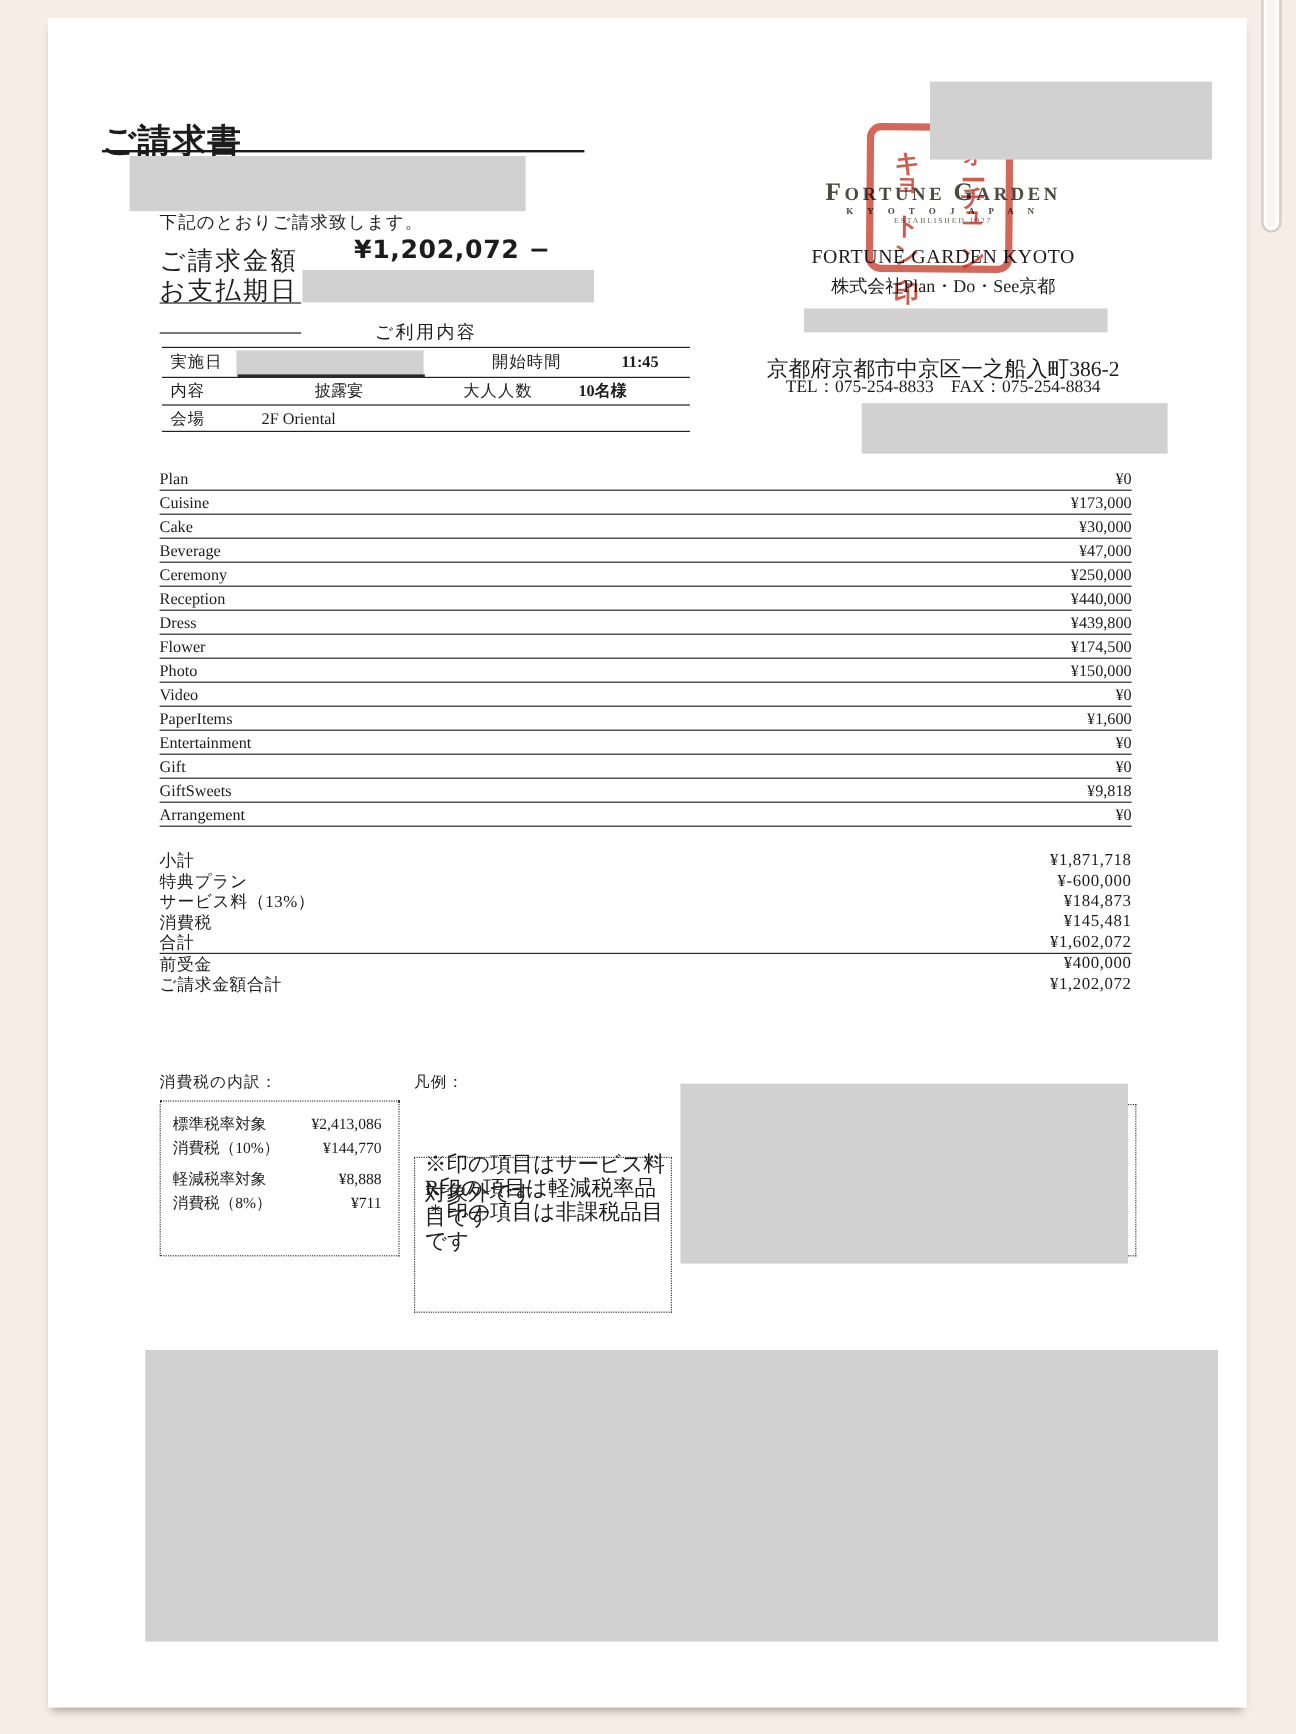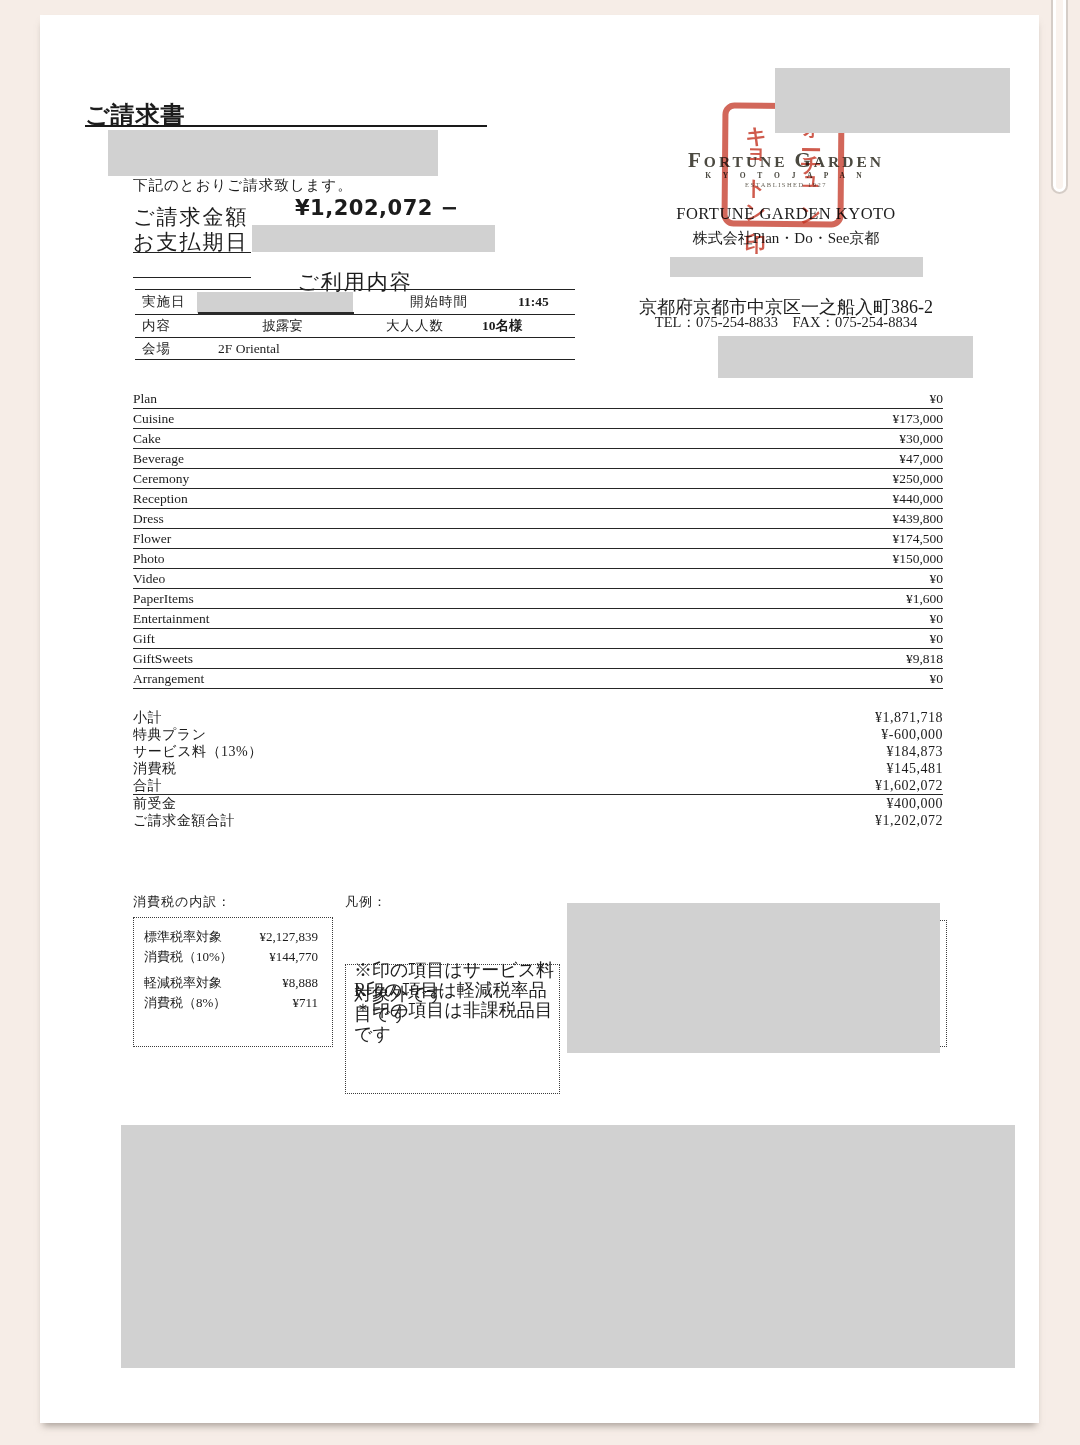--- a/index.html
+++ b/index.html
@@ -13,34 +13,34 @@
   .page {
     position:absolute; left:40px; top:15px; width:999px; height:1408px;
     background:#ffffff;
     box-shadow:0 6px 7px -3px rgba(110,100,92,.55);
   }
   .abs { position:absolute; }
   .redact { position:absolute; background:#d1d1d1; }
   
   .doc-title {
     left:45px; top:84px; font-family:"DejaVu Sans","Liberation Sans",sans-serif;
-    font-weight:bold; font-size:24px; letter-spacing:1px;
+    font-weight:bold; font-size:28px; letter-spacing:1px;
   }
   .title-rule { left:45px; top:110px; width:402px; border-top:2px solid #1a1a1a; }
   .intro { left:93px; top:161px; font-size:14.5px; letter-spacing:1px; }
   .blabel {
     display:inline-block; width:118px; font-size:21px; letter-spacing:2px;
     border-bottom:1.5px solid #222; padding-bottom:21px;
   }
   .big-amount {
     left:255px; top:181px; font-size:21px; font-weight:bold;
     font-family:"DejaVu Sans","Liberation Sans",sans-serif; letter-spacing:.5px;
   }
   
-  .usage-head { left:95px; top:253px; width:440px; text-align:center; font-size:21px; letter-spacing:2px; }
+  .usage-head { left:95px; top:253px; width:440px; text-align:center; font-size:15px; letter-spacing:2px; }
   .usage { left:95px; top:274px; width:440px; border-top:1.5px solid #222; font-size:13.5px; }
   .usage .u-row { display:grid; grid-template-columns:70px 155px 110px 105px; align-items:center; border-bottom:1.5px solid #222; }
   .usage .u-row.r1 { height:25px;gap:12px; }
   .usage .u-row.r2 { height:23px; }
   .usage .u-row.r3 { height:22px; }
   .usage .c1 { padding-left:7px; letter-spacing:1px; }
   .usage .c2 { text-align:center; }
   .usage .r3 .c2 { text-align:left; padding-left:13px; }
   .usage .c3 { text-align:center; letter-spacing:1px; }
   .usage .c4 { padding-left:12px;font-weight:bold; }
@@ -243,21 +243,21 @@
       <div class="s-row">
         <div>ご請求金額合計</div>
         <div>¥1,202,072</div>
       </div>
     </div>
 
   <div class="abs sec-label" style="left:93px;top:878px;">消費税の内訳：</div>
   <div class="dotted taxbox" id="tax-box">
       <div class="t-row">
         <div>標準税率対象</div>
-        <div>¥2,127,839</div>
+        <div>¥2,413,086</div>
       </div>
       <div class="t-row">
         <div>消費税（10%）</div>
         <div>¥144,770</div>
       </div>
       <div class="t-row gap">
         <div>軽減税率対象</div>
         <div>¥8,888</div>
       </div>
       <div class="t-row">

